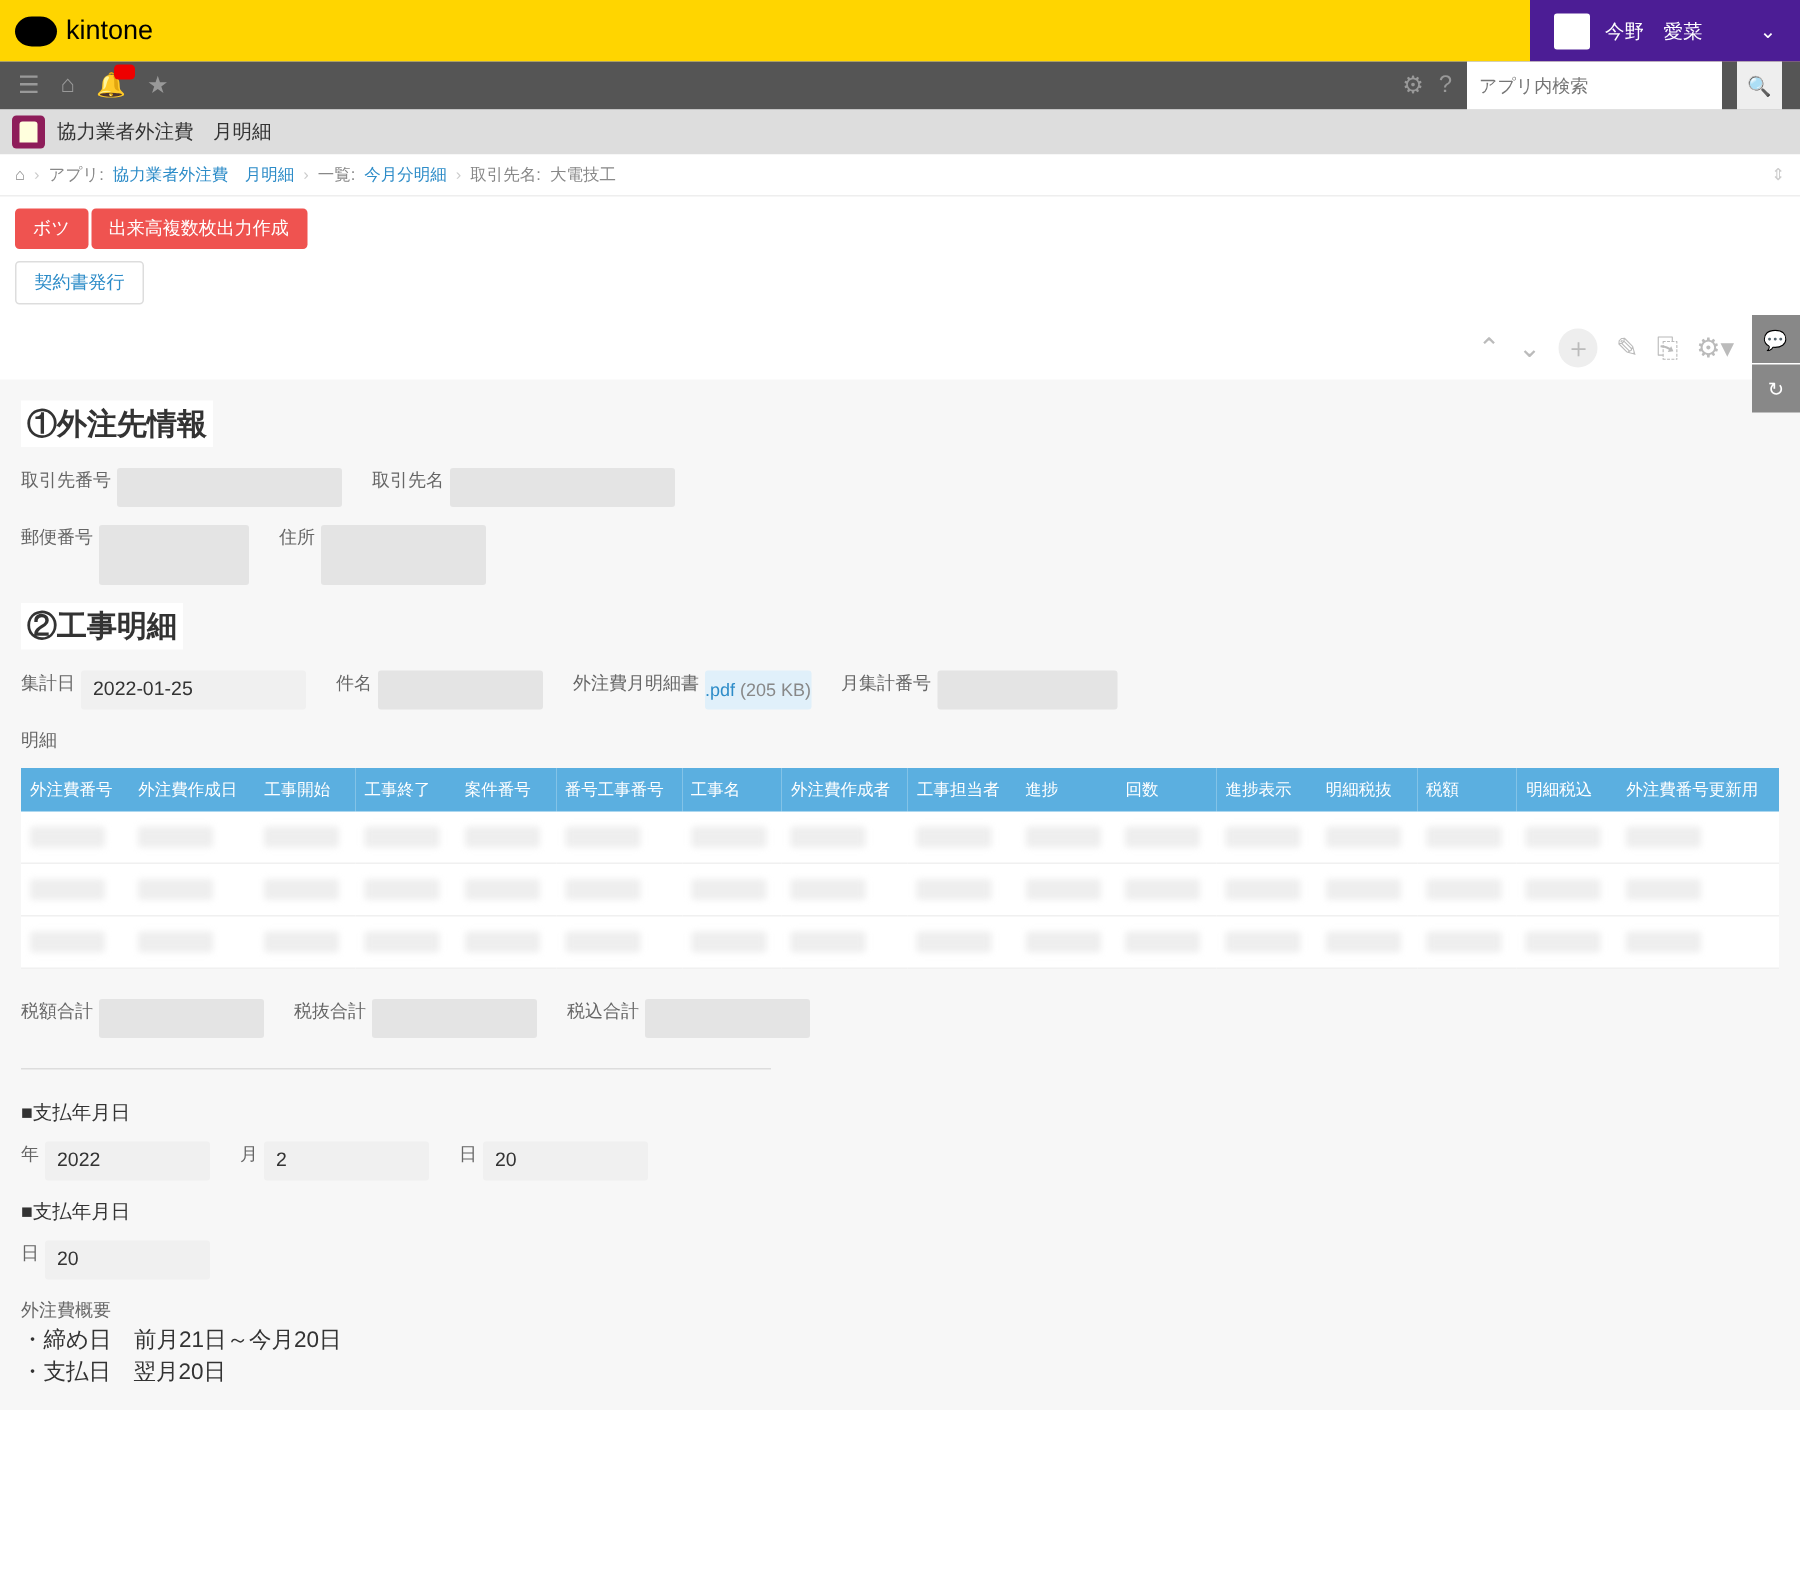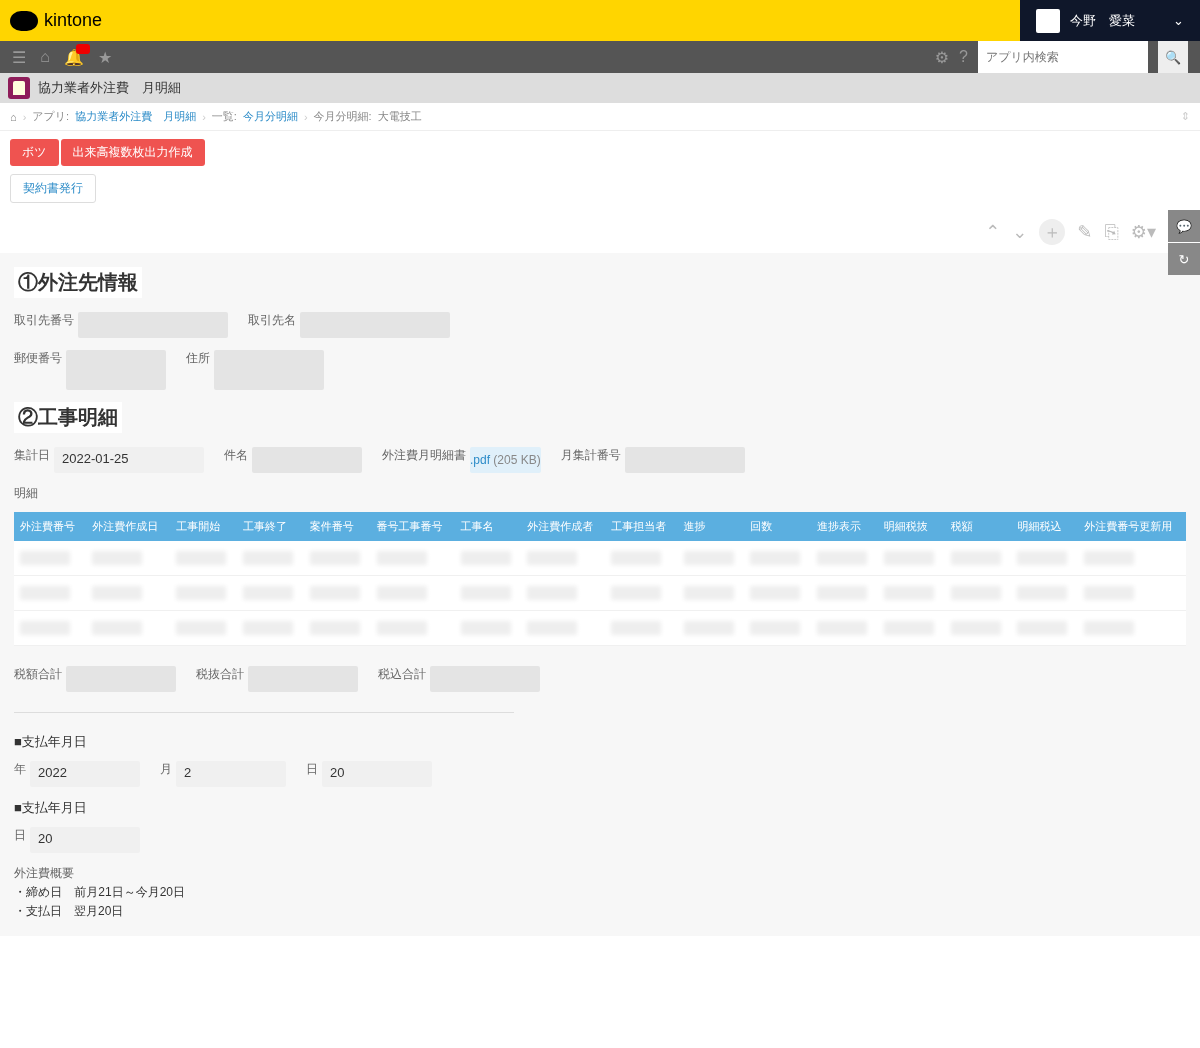--- a/index.html
+++ b/index.html
@@ -2,21 +2,21 @@
 <html><head>
 <meta charset="utf-8">
 <style>
 * { margin: 0; padding: 0; box-sizing: border-box; }
 body { font-family: "Hiragino Kaku Gothic ProN", "メイリオ", Meiryo, sans-serif; font-size: 13px; background: #fff; color: #333; }
 
 .top-bar { background: #ffd500; height: 41px; display: flex; align-items: center; justify-content: space-between; padding: 0 0 0 10px; }
 .logo { display: flex; align-items: center; gap: 6px; }
 .logo-icon { width: 28px; height: 20px; background: #000; border-radius: 40% 40% 40% 40% / 50% 50% 50% 50%; position: relative; }
 .logo-text { font-weight: normal; font-size: 18px; color: #000; }
-.user-menu { background: #0f172a; height: 41px; display: flex; align-items: center; padding: 0 16px; gap: 10px; color: #fff; min-width: 180px; }
+.user-menu { background: #4c1d95; height: 41px; display: flex; align-items: center; padding: 0 16px; gap: 10px; color: #fff; min-width: 180px; }
 .avatar { width: 24px; height: 24px; background: #fff; border-radius: 2px; }
 .chevron-down { margin-left: auto; }
 
 .nav-bar { background: #555; height: 32px; display: flex; align-items: center; padding: 0 12px; gap: 14px; }
 .nav-icon { color: #999; font-size: 16px; cursor: pointer; position: relative; }
 .nav-icon.bell::after { content: ""; position: absolute; top: -4px; right: -6px; width: 14px; height: 10px; background: #e00; border-radius: 3px; }
 .nav-right { margin-left: auto; display: flex; align-items: center; gap: 10px; }
 .search-box { background: #fff; height: 32px; width: 170px; display: flex; align-items: center; }
 .search-box input { border: none; outline: none; padding: 0 8px; width: 140px; font-size: 12px; }
 .search-btn { background: #eee; width: 30px; height: 32px; display: flex; align-items: center; justify-content: center; color: #888; }
@@ -53,21 +53,21 @@
 
 .table-wrap { background: #fff; margin: 10px 0 20px; overflow-x: auto; }
 table { width: 100%; border-collapse: collapse; font-size: 11px; }
 thead { background: #5bafe0; color: #fff; }
 th { padding: 7px 6px; text-align: left; font-weight: normal; white-space: nowrap; }
 td { padding: 10px 6px; border-bottom: 1px solid #f0f0f0; white-space: nowrap; }
 td .blur-cell { background: #eee; color: transparent; display: inline-block; min-width: 50px; height: 14px; border-radius: 2px; filter: blur(2px); }
 
 hr.divider { border: none; border-top: 1px solid #ddd; margin: 20px 0; max-width: 500px; }
 .sub-heading { font-size: 13px; margin: 10px 0; }
-.note-line { font-size: 12px; margin: 2px 0; }
+.note-line { font-size: 15px; margin: 2px 0; }
 
 .side-tabs { position: fixed; right: 0; top: 210px; display: flex; flex-direction: column; }
 .side-tab { width: 32px; height: 32px; background: #888; color: #fff; display: flex; align-items: center; justify-content: center; margin-bottom: 1px; cursor: pointer; }
 </style>
 </head>
 <body>
 
 <div class="top-bar">
   <div class="logo">
     <span class="logo-icon"></span>
@@ -102,21 +102,21 @@
 
 <div class="breadcrumb">
   <span>⌂</span>
   <span class="sep">›</span>
   <span>アプリ:</span>
   <a href="#">協力業者外注費　月明細</a>
   <span class="sep">›</span>
   <span>一覧:</span>
   <a href="#">今月分明細</a>
   <span class="sep">›</span>
-  <span>今月分明細:</span>
+  <span>取引先名:</span>
   <span>大電技工</span>
   <span class="breadcrumb-end">⇕</span>
 </div>
 
 <div class="action-bar">
   <button class="btn-red">ボツ</button>
   <button class="btn-red">出来高複数枚出力作成</button>
 </div>
 <div class="action-bar" style="padding-top:0">
   <button class="btn-outline">契約書発行</button>

